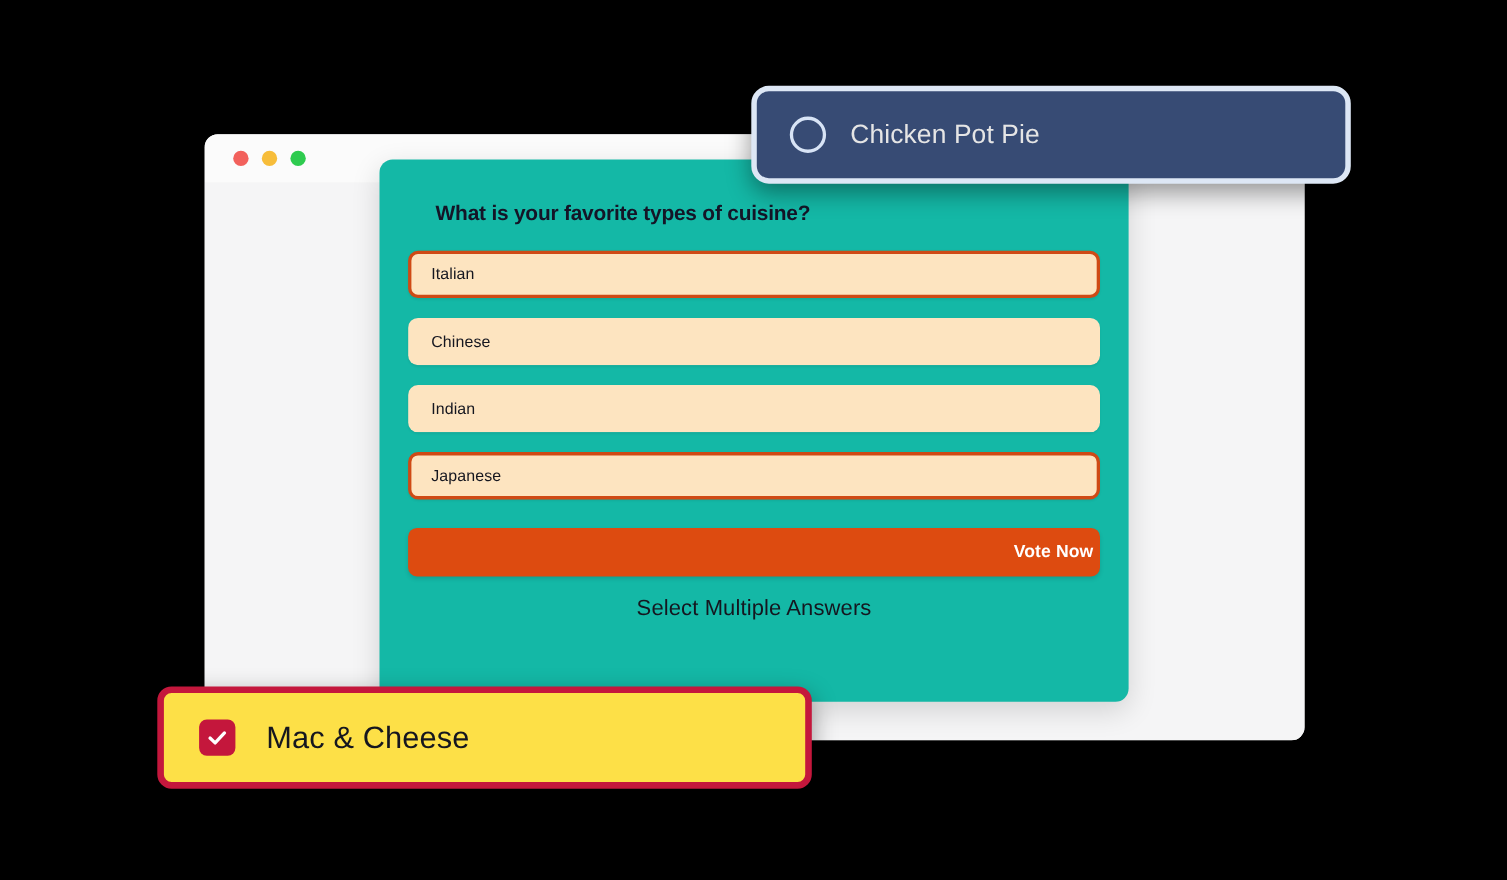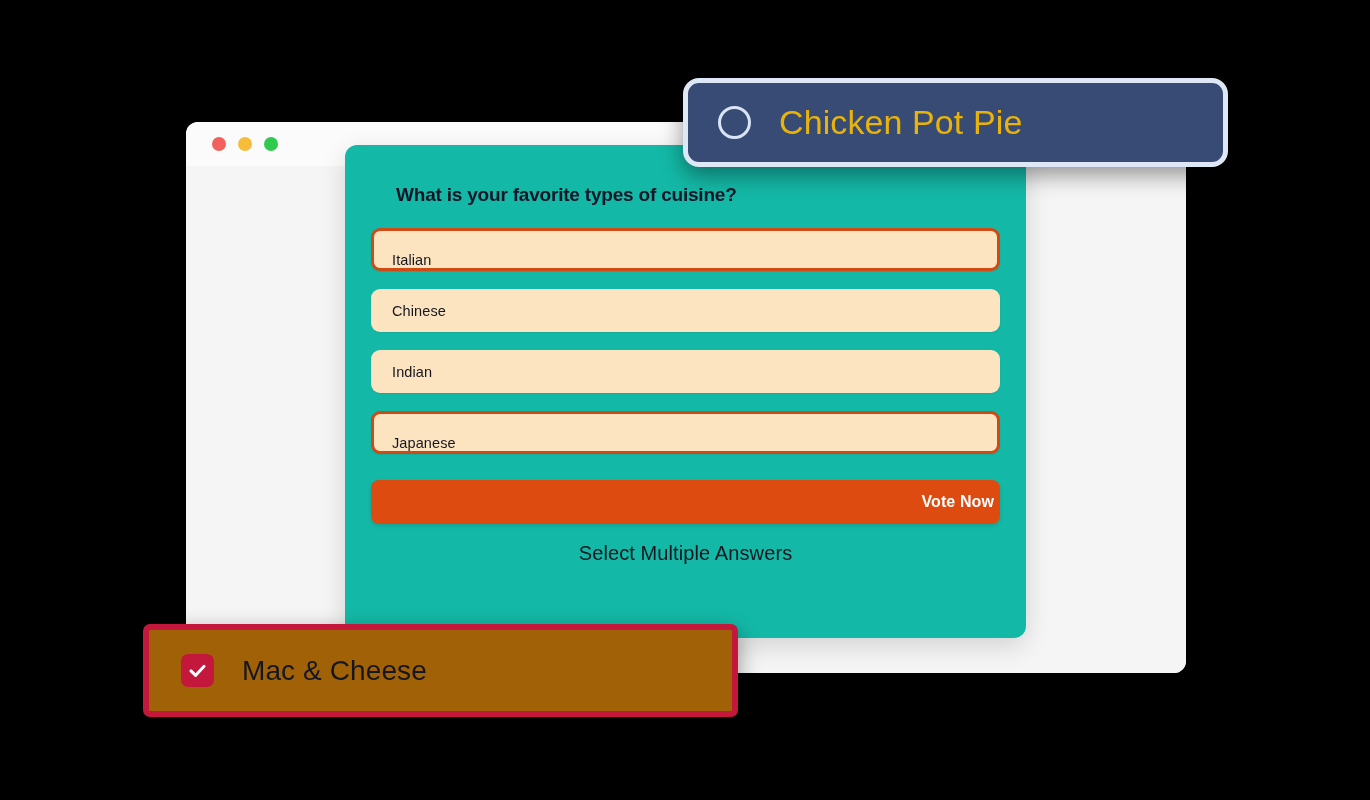--- a/index.html
+++ b/index.html
@@ -90,21 +90,20 @@
     border-radius: 9px;
     display: flex;
     align-items: center;
     box-sizing: border-box;
     padding-left: 18px;
     border: 3px solid transparent;
     box-shadow: 0 1px 2px rgba(0,0,0,0.07);
   }
   .option-row.selected {
     border-color: #cf4a15;
-    align-items: flex-end;
   }
   .option-label {
     font-size: 14.5px;
     color: #15161f;
     letter-spacing: 0.1px;
   }
 
   .vote-button {
     height: 44px;
     margin-top: 8px;
@@ -147,37 +146,37 @@
   }
   .radio-circle {
     width: 33px;
     height: 33px;
     border-radius: 50%;
     border: 3.5px solid #d8e4f6;
     box-sizing: border-box;
     flex: 0 0 auto;
   }
   .chip-radio-label {
-    margin-left: 28px;
-    color: #eab308;
-    font-size: 34px;
+    margin-left: 22px;
+    color: #e5e5e5;
+    font-size: 24px;
     letter-spacing: 0.1px;
   }
 
   
   .chip-check {
     position: absolute;
     left: 143px;
     top: 624px;
     width: 595px;
     height: 93px;
     box-sizing: border-box;
-    background: #a16207;
+    background: #fde047;
     border: 6px solid #c4173c;
-    border-radius: 7px;
+    border-radius: 13px;
     display: flex;
     align-items: center;
     padding-left: 32px;
     box-shadow: 0 8px 22px rgba(0,0,0,0.40);
   }
   .check-box {
     width: 33px;
     height: 33px;
     border-radius: 7px;
     background: #c4173c;

